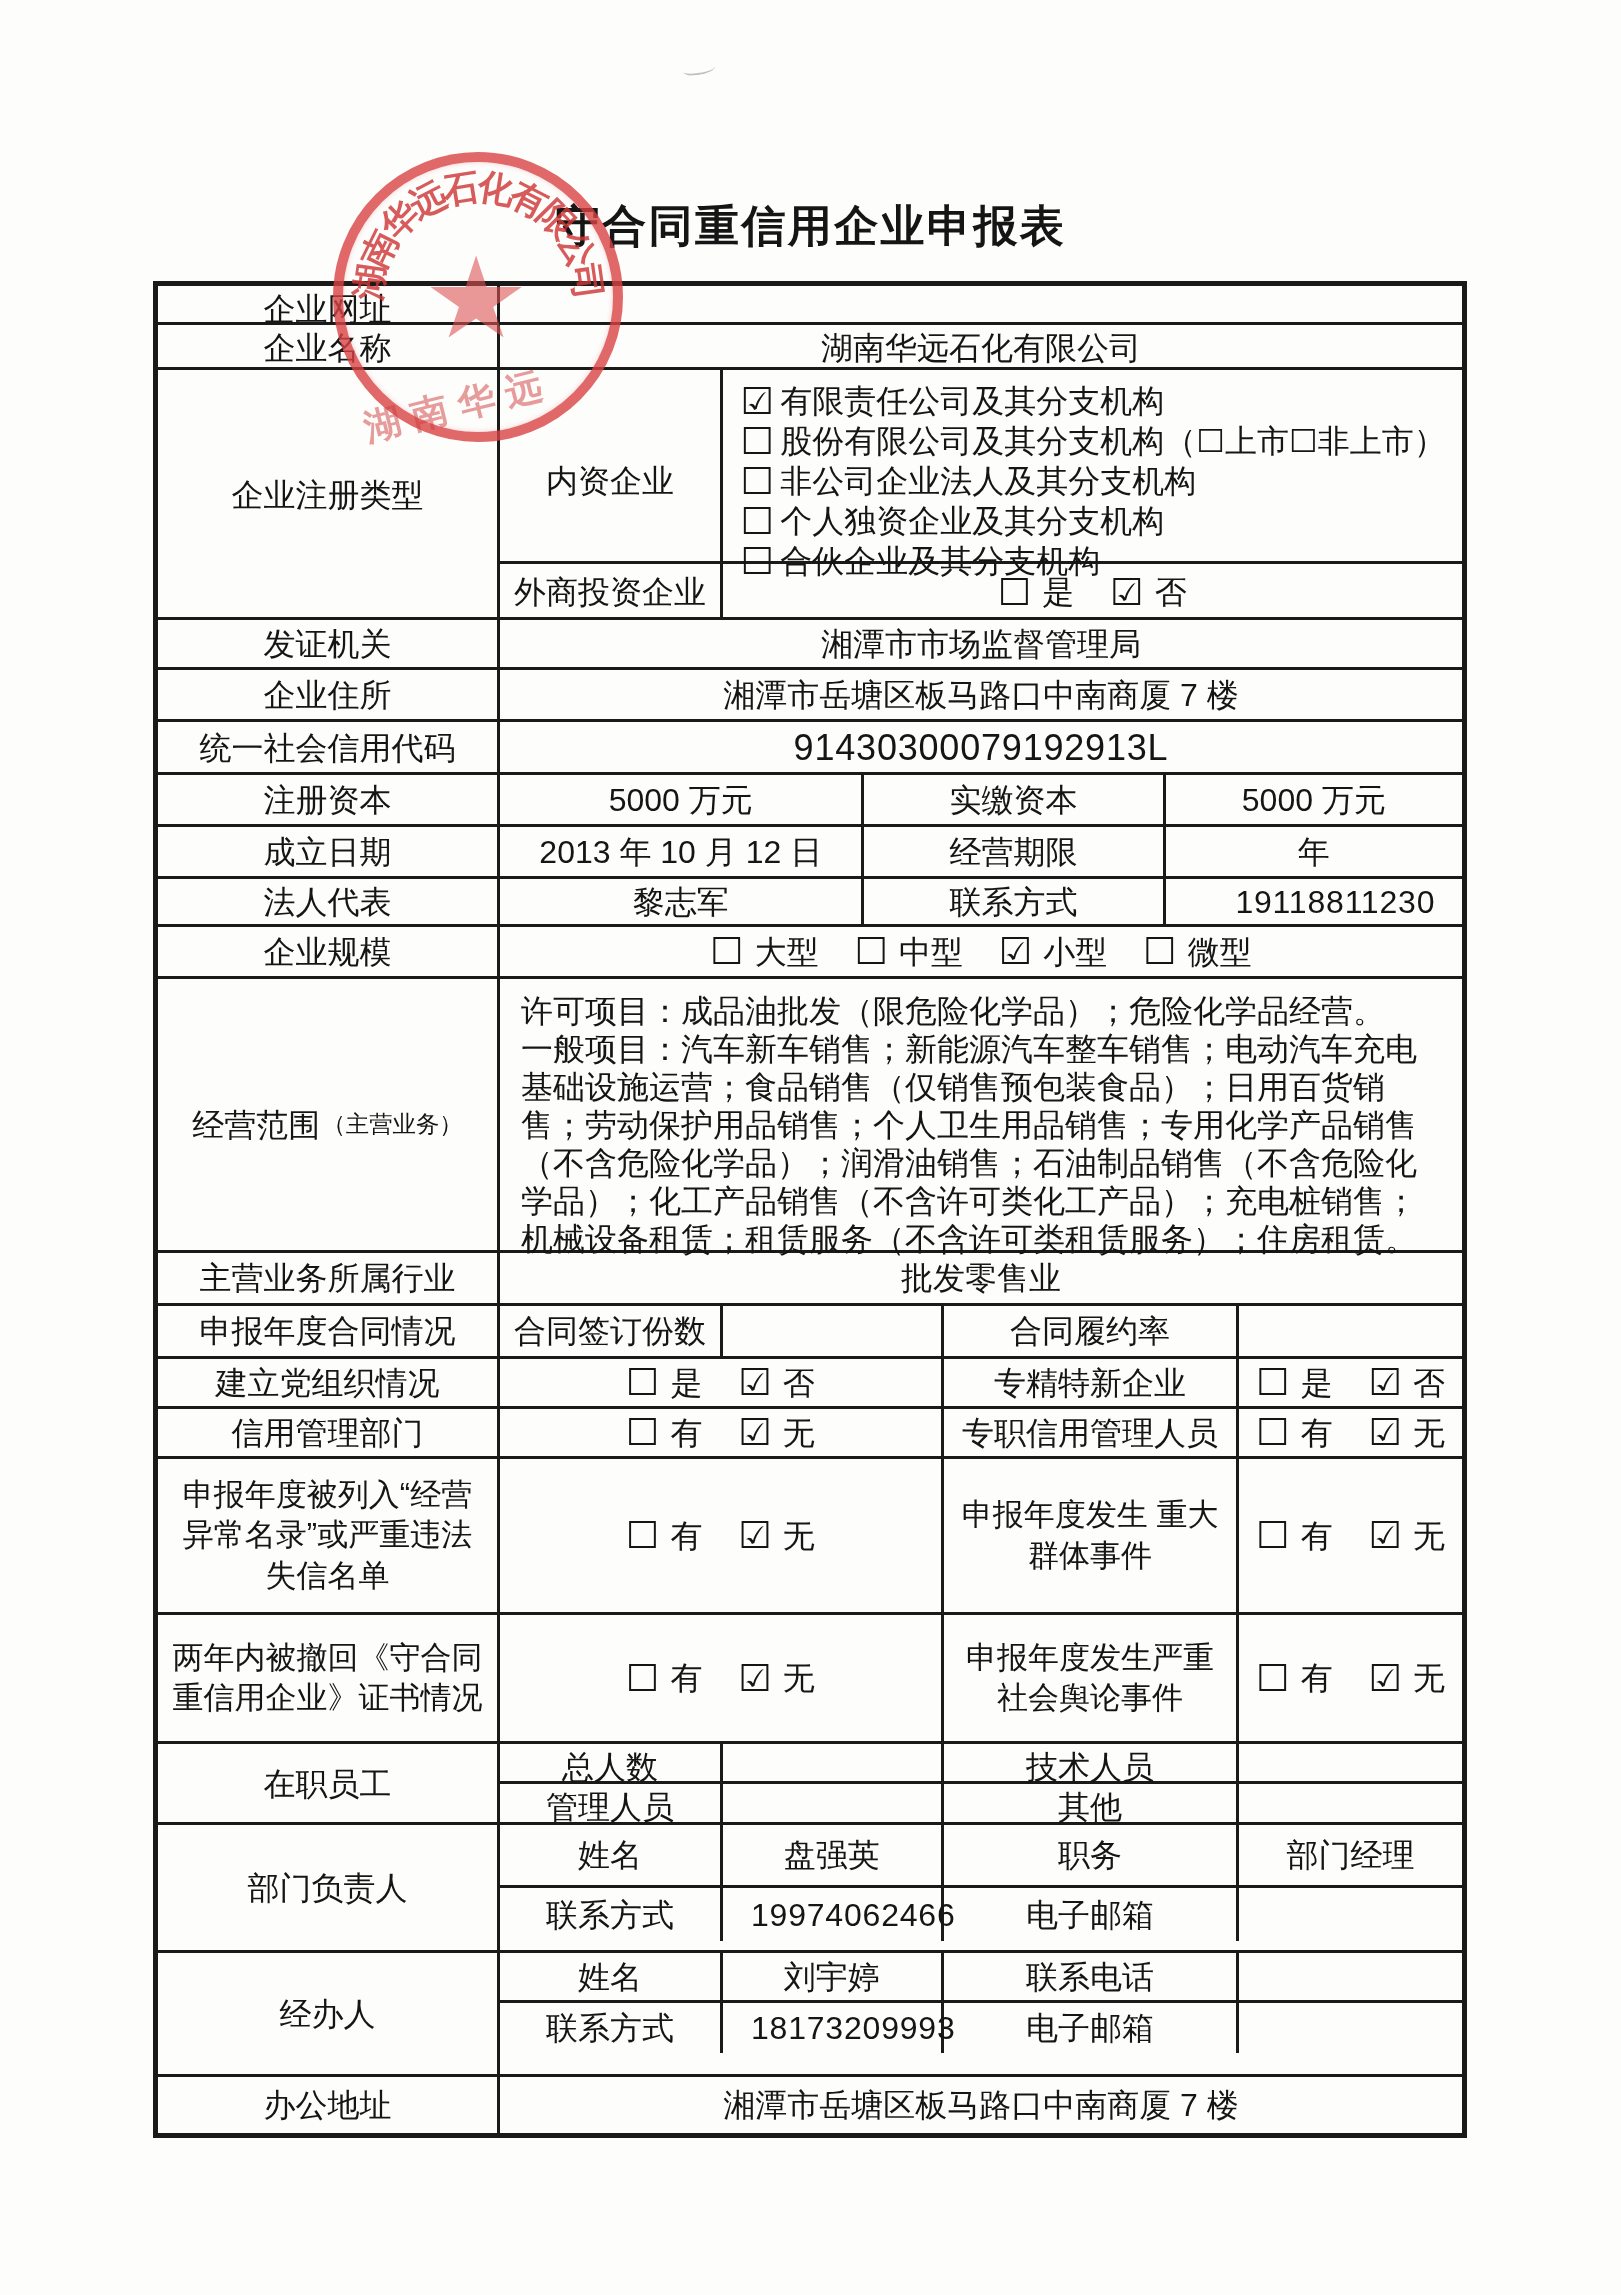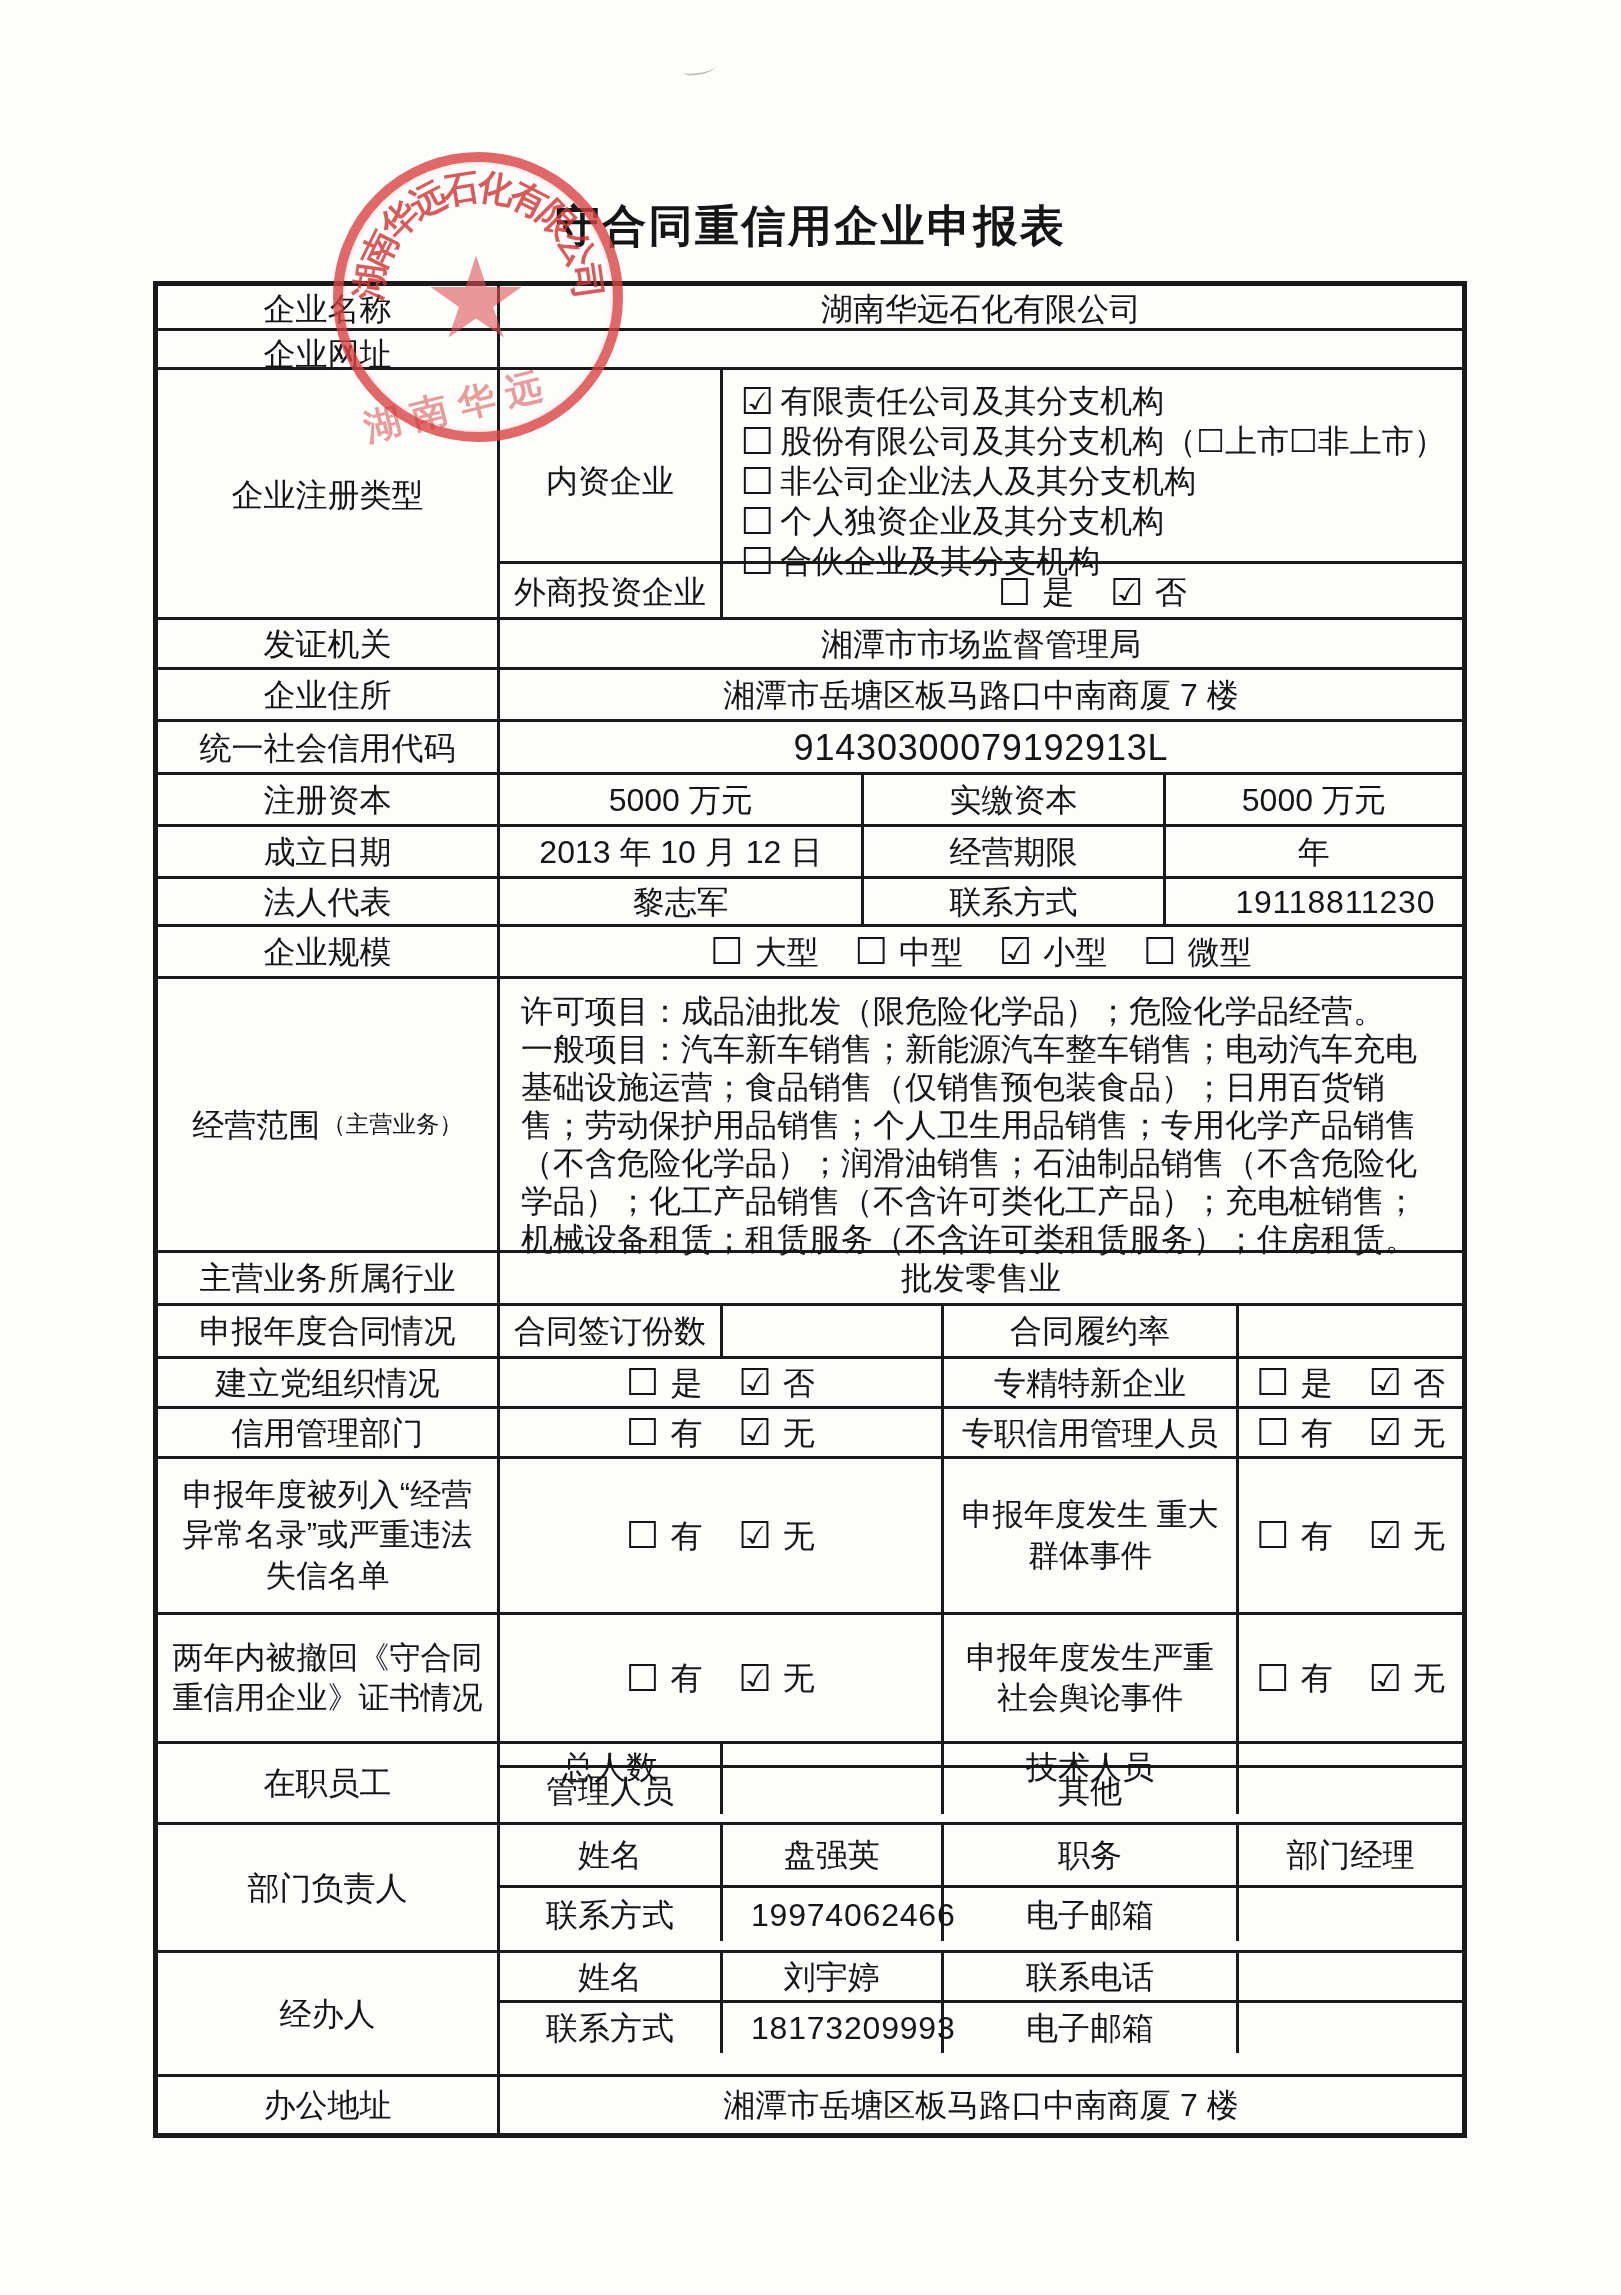--- a/index.html
+++ b/index.html
@@ -114,28 +114,28 @@
         <span class="stamp-char" style="left: 196px; top: 48px; transform: translate(-50%, -50%) rotate(27.3333deg);">有</span>
         <span class="stamp-char" style="left: 224px; top: 68px; transform: translate(-50%, -50%) rotate(45.5556deg);">限</span>
         <span class="stamp-char" style="left: 244px; top: 97px; transform: translate(-50%, -50%) rotate(63.7778deg);">公</span>
         <span class="stamp-char" style="left: 254px; top: 130px; transform: translate(-50%, -50%) rotate(82deg);">司</span>
       </div>
     <div class="stamp-ghost">湖南华远石化</div>
   </div>
 
   <div class="tbl">
 
+    <div class="row g2" style="height:39px">
+      <div class="cell">企业网址</div>
+      <div class="cell"></div>
+    </div>
+
     <div class="row g2" style="height:45px">
       <div class="cell">企业名称</div>
       <div class="cell">湖南华远石化有限公司</div>
-    </div>
-
-    <div class="row g2" style="height:39px">
-      <div class="cell">企业网址</div>
-      <div class="cell"></div>
     </div>
 
     <div class="row sec" style="height:250px">
       <div class="cell">企业注册类型</div>
       <div class="sec-right">
         <div class="subrow sub2" style="height:194px">
           <div class="cell">内资企业</div>
           <div class="cell optlist">
             <span class="opt">
               <span class="cb">☑</span>
@@ -351,21 +351,21 @@
         <span class="opt">
           <span class="cb">☑</span>
           <span>无</span>
         </span>
       </div>
     </div>
 
     <div class="row sec" style="height:81px">
       <div class="cell">在职员工</div>
       <div class="sec-right">
-        <div class="subrow sub4" style="height:24px">
+        <div class="subrow sub4" style="height:40px">
           <div class="cell">总人数</div>
           <div class="cell"></div>
           <div class="cell">技术人员</div>
           <div class="cell"></div>
         </div>
         <div class="subrow sub4" style="height:40px">
           <div class="cell">管理人员</div>
           <div class="cell"></div>
           <div class="cell">其他</div>
           <div class="cell"></div>

